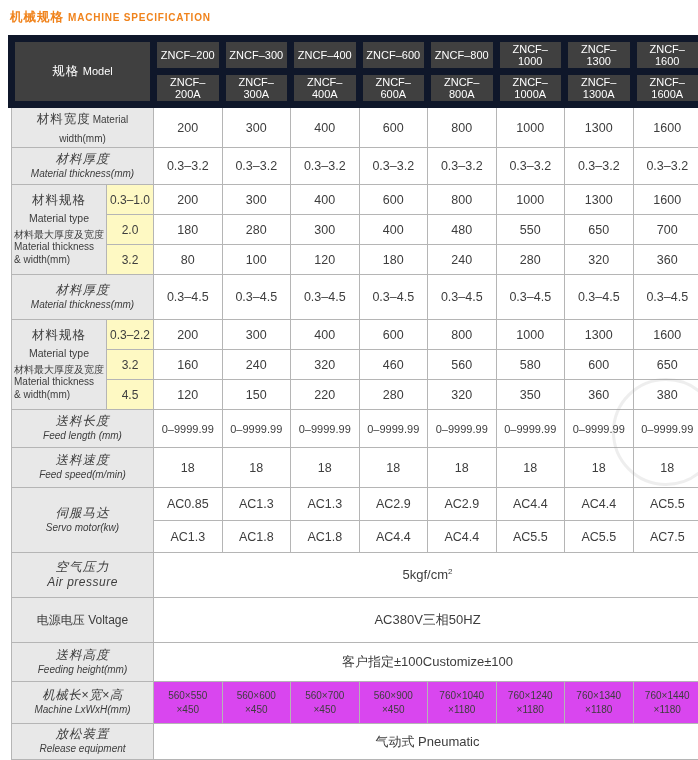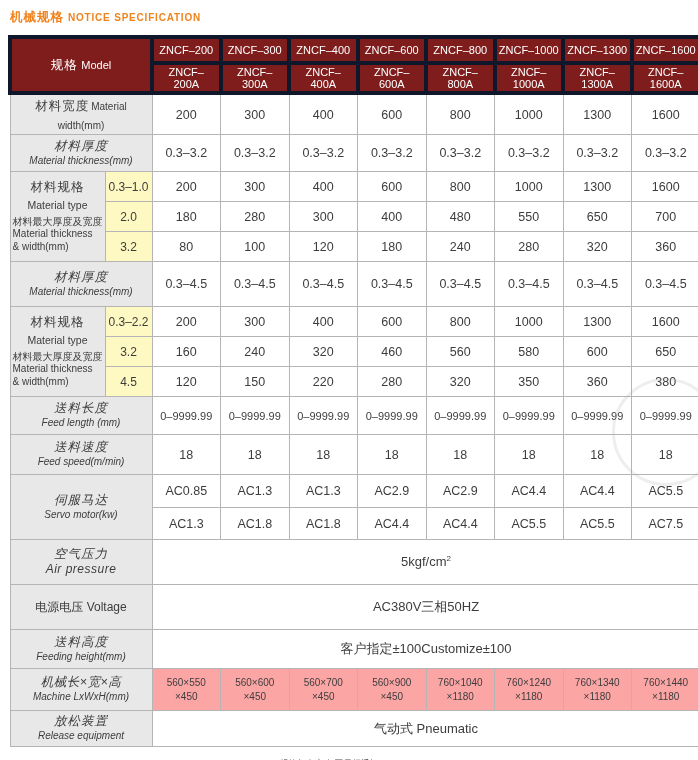--- a/index.html
+++ b/index.html
@@ -28,37 +28,37 @@
     margin-left:8px;
   }
   .spec td, .spec th {
     border:1px solid #b5b5b5;
     text-align:center;
     vertical-align:middle;
     padding:1px 2px;
     overflow:hidden;
   }
   .spec th {
-    background:#7f1d1d;
+    background:#404040;
     color:#ffffff;
     font-weight:normal;
     font-size:11px;
-    border:4px solid #0f172a;
+    border:7px solid #0f172a;
   }
   .spec th.corner { font-size:13px; }
   .spec th.corner .en { font-size:11px; }
   .label {
     background:#e8e8e8;
   }
   .zh { font-size:12.5px; letter-spacing:1px; }
   .en { font-size:10px; letter-spacing:0; }
   .inline-label .zh { margin-right:2px; }
   .stack { line-height:1.25;font-style:italic; }
   td.val { font-size:12.5px; background:#ffffff; }
-  td.val-sm { font-size:10px; background:#fca5a5; line-height:1.35; }
+  td.val-sm { font-size:10px; background:#d946ef; line-height:1.35; }
   td.span-val { font-size:13px; background:#ffffff; }
   .group-label { line-height:1.2; padding:2px 3px; }
   .group-label .top { display:block; margin-bottom:4px; }
   .group-label .bottom { display:block; text-align:left; font-size:10px; line-height:1.25; }
   .subkey { font-size:12px; background:#fef9c3; }
   .footer-note {
     width:690px; margin:11px 0 0 8px;
     text-align:right;
     font-size:8.5px;
     color:#4a4a4a;
@@ -71,21 +71,21 @@
     border:3px solid rgba(160,160,160,0.18);
     border-radius:50%;
     pointer-events:none;
   }
   sup { font-size:8px; }
 </style>
 </head>
 <body>
 
 <div class="page-title">
-  <span class="zh">机械规格</span><span class="en">NOTICE  SPECIFICATION</span>
+  <span class="zh">机械规格</span><span class="en">MACHINE  SPECIFICATION</span>
 </div>
 
 <table class="spec">
   <colgroup>
     <col style="width:95px">
       <col style="width:47px">
     <col style="width:68.5px">
       <col style="width:68.5px">
       <col style="width:68.5px">
       <col style="width:68.5px">

